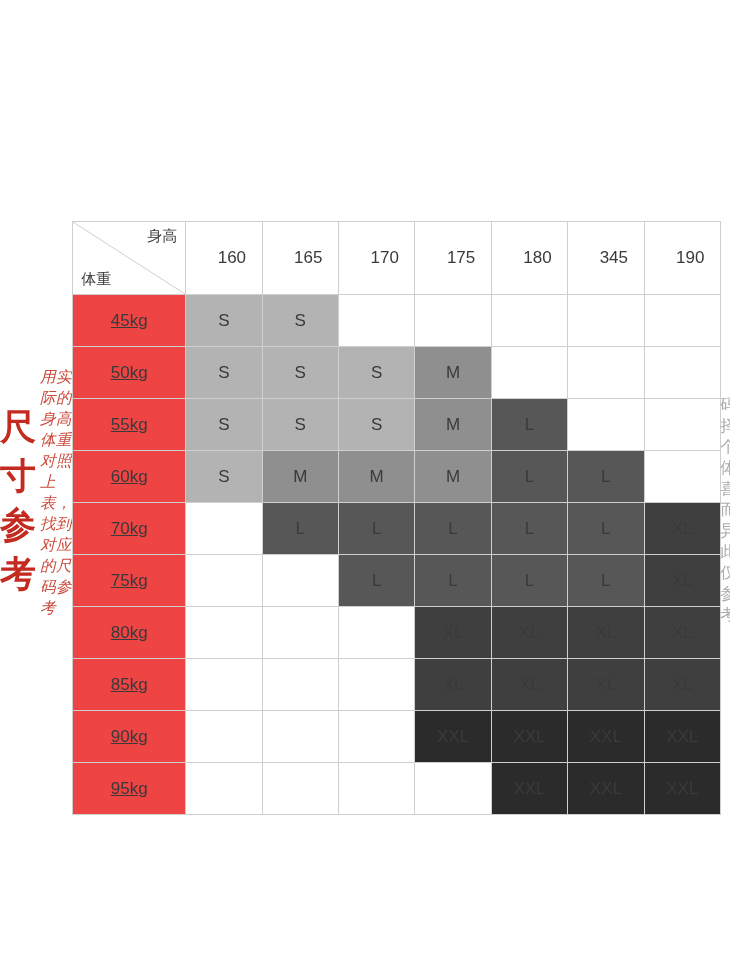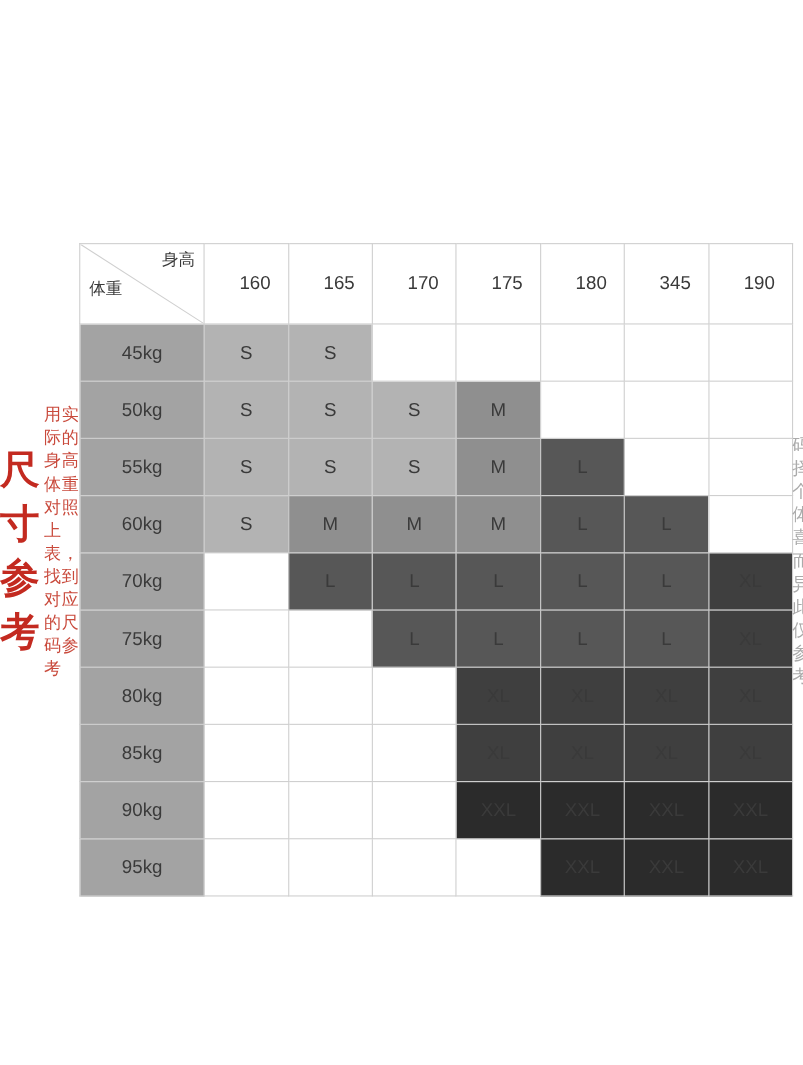--- a/index.html
+++ b/index.html
@@ -28,20 +28,21 @@
     font-size: 36px;
     font-weight: bold;
     color: #c32a20;
     letter-spacing: 4px;
   }
   .subtitle {
     margin-top: 18px;
     font-size: 15.5px;
     color: #c94a3c;
     letter-spacing: 0.6px;
+    font-style: italic;
   }
   .table-wrap {
     margin-top: 68px;
     width: 648px;
   }
   table.size-table {
     border-collapse: collapse;
     width: 648px;
     table-layout: fixed;
   }
@@ -73,44 +74,45 @@
   .corner .lbl-h {
     position: absolute;
     right: 8px;
     top: 5px;
     font-size: 15px;
     color: #3a3a3a;
   }
   .corner .lbl-w {
     position: absolute;
     left: 8px;
-    bottom: 22px;
+    bottom: 5px;
     font-size: 15px;
     color: #3a3a3a;
   }
   thead td.head-h {
     height: 72px;
     font-size: 17px;
     color: #3a3a3a;
     padding-left: 16px;
   }
   td.cell {
     color: #ffffff;
     font-size: 17px;
   }
   td.empty { background: #ffffff; }
   td.s   { background: #b3b3b3; }
   td.m   { background: #8f8f8f; }
   td.l   { background: #575757; }
   td.xl  { background: #3f3f3f; }
   td.xxl { background: #2b2b2b; }
   td.rowlabel {
-    background: #a3a3a3;
-    color: #3a3a3a;
-    font-size: 17px;
+    background: #ef4444;
+    color: #3a3a3a;
+    font-size: 17px;
+    text-decoration: underline;
   }
   .footnote {
     margin-top: 31px;
     font-size: 16px;
     color: #aaaaaa;
     letter-spacing: 0.5px;
   }
 </style>
 </head>
 <body>

